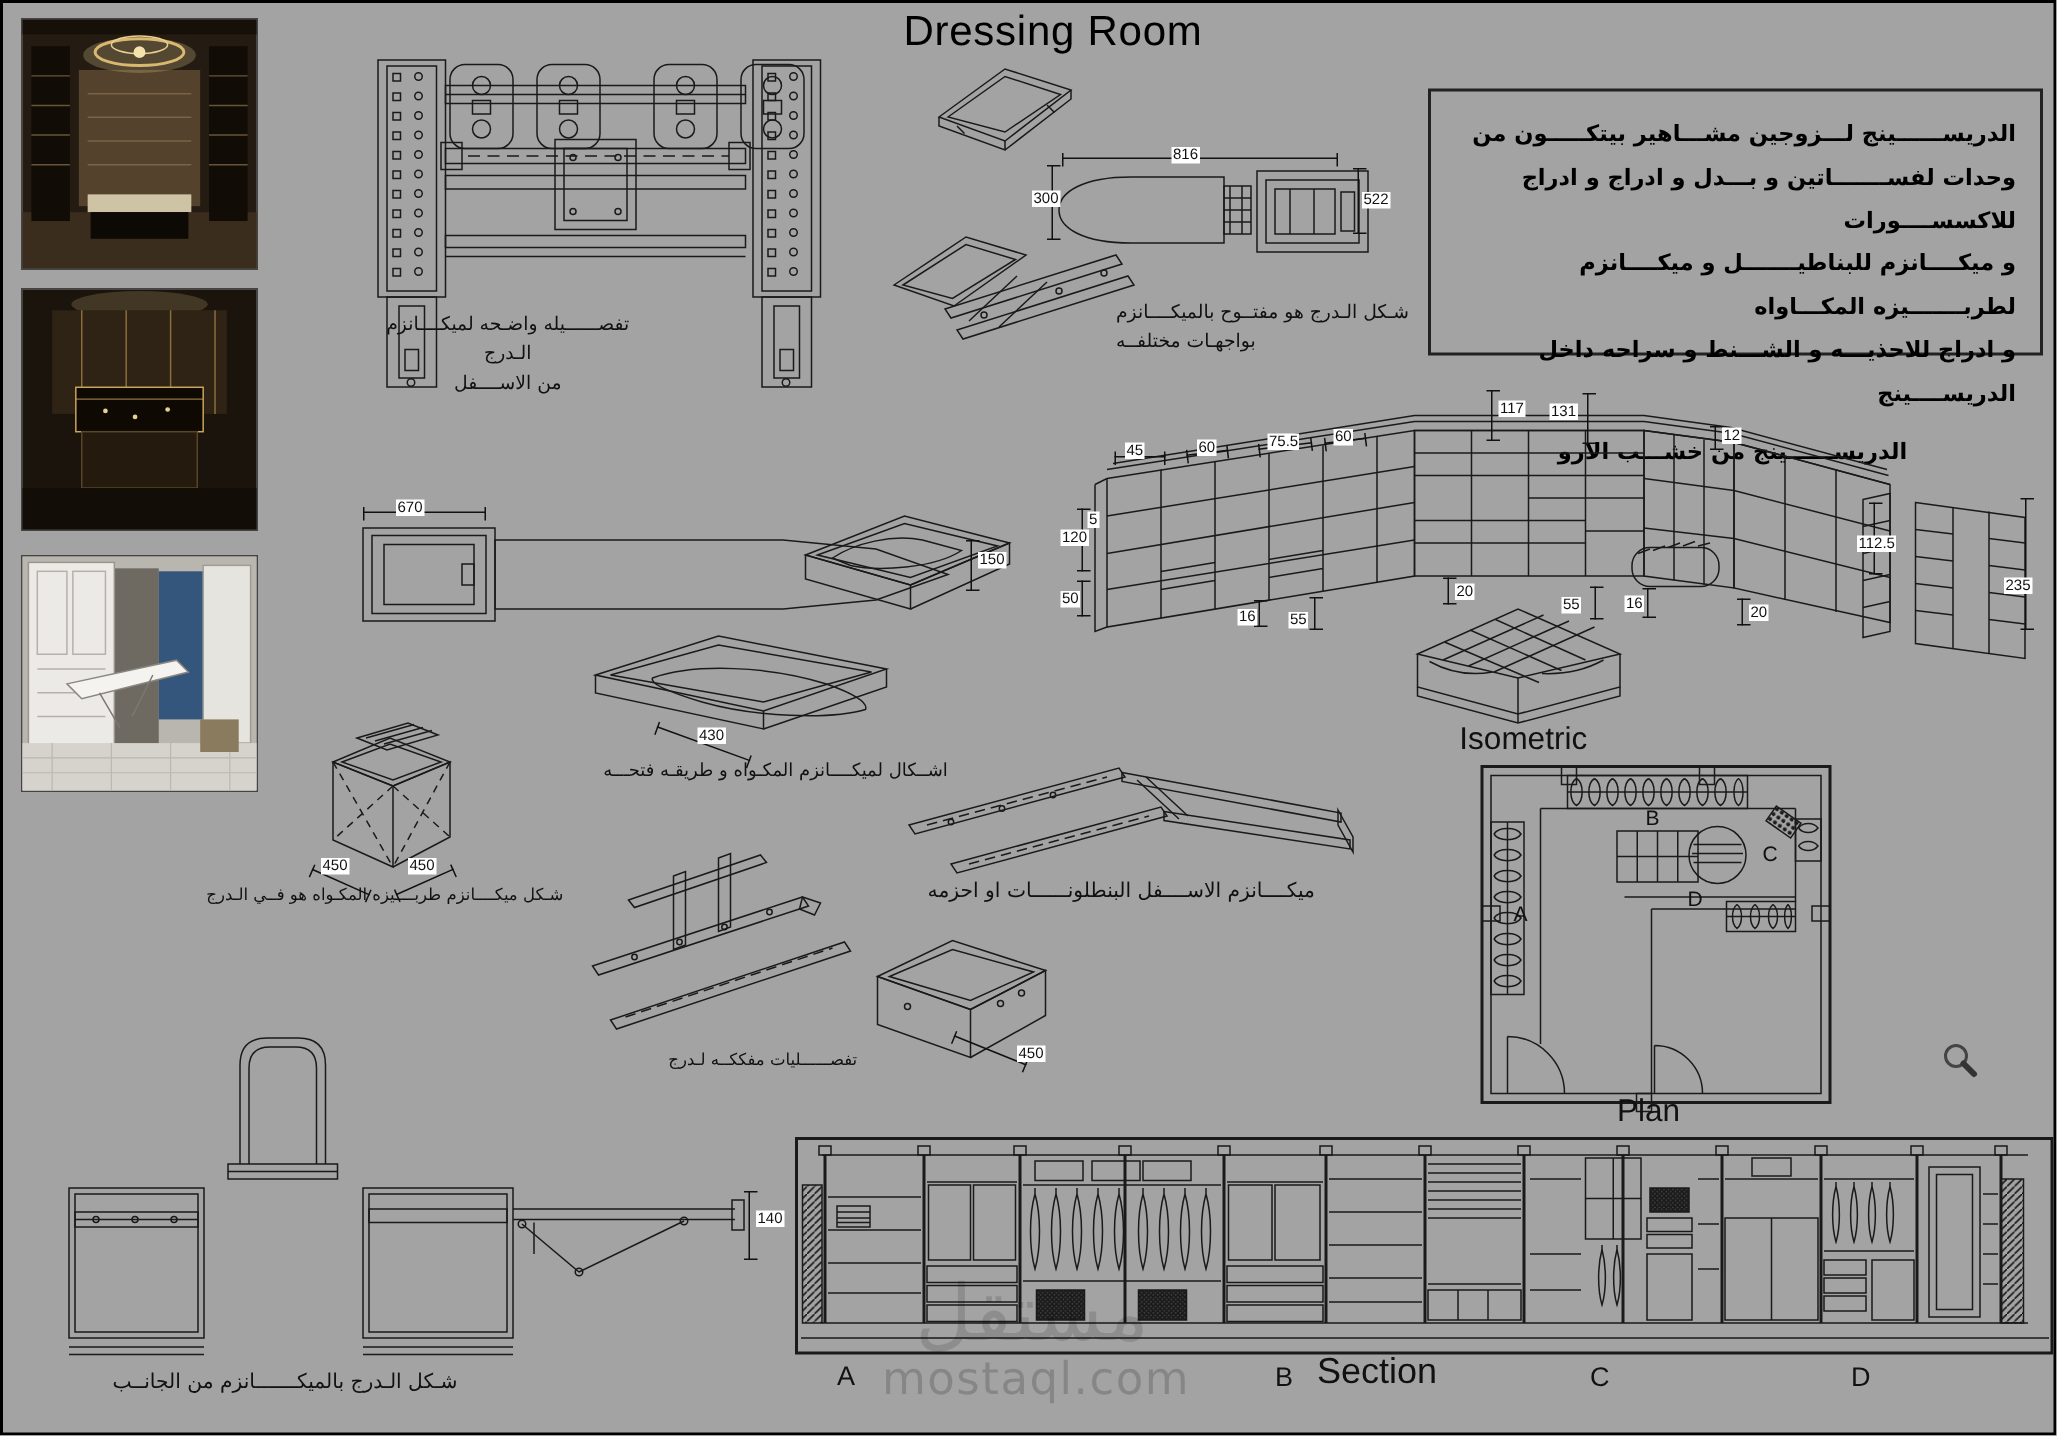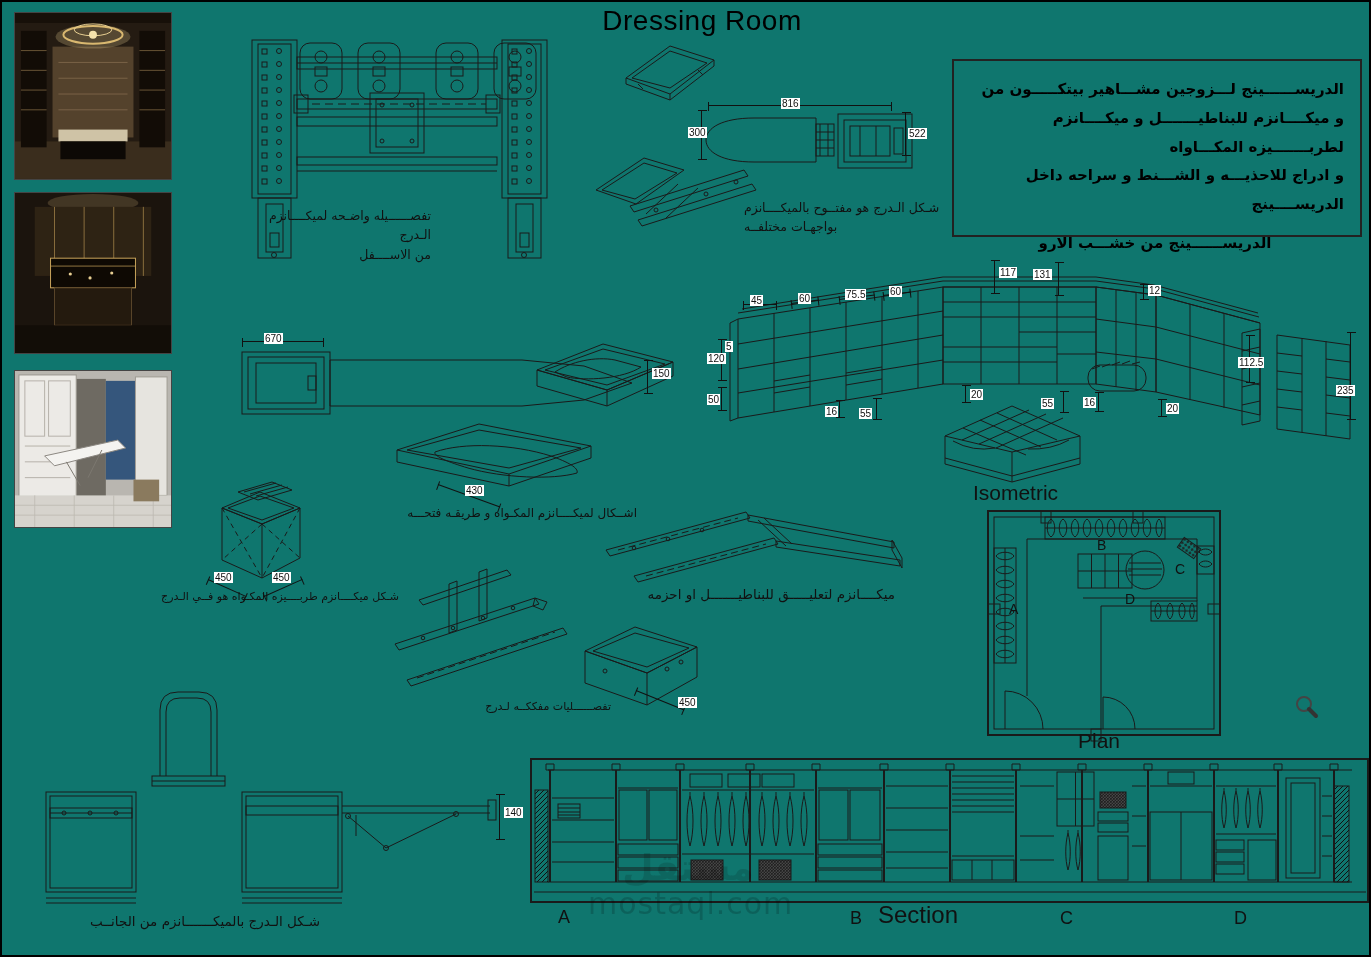--- a/index.html
+++ b/index.html
@@ -1,38 +1,38 @@
 <!DOCTYPE html>
 <html><head>
 <meta charset="utf-8">
 <style>
   *{margin:0;padding:0;box-sizing:border-box}
   html,body{background:#fff}
-  .page{position:relative;width:1371px;height:957px;background:#0f766e;border:2px solid #000;
+  .page{position:relative;width:1371px;height:957px;background:#a3a3a3;border:2px solid #000;
         overflow:hidden;font-family:"Liberation Sans",sans-serif;color:#111}
   svg.art{position:absolute;overflow:visible}
   .title{position:absolute;font-size:28px;letter-spacing:.5px;color:#000;text-align:center}
-  .cap{position:absolute;direction:rtl;color:#111;line-height:1.55;
+  .cap{position:absolute;direction:rtl;text-align:center;color:#111;line-height:1.55;
        font-family:"DejaVu Sans",sans-serif}
   .lbl{position:absolute;color:#111;white-space:nowrap}
   .dim{position:absolute;font-size:10px;color:#111;white-space:nowrap;background:#fff;
        padding:0 1px;z-index:6;font-family:"Liberation Sans",sans-serif}
   .dvl{position:absolute;width:0;border-left:1px solid #111;z-index:5}
   .dvl::before,.dvl::after{content:"";position:absolute;left:-4px;width:9px;border-top:1px solid #111}
   .dvl::before{top:0}.dvl::after{bottom:0}
   .dhl{position:absolute;height:0;border-top:1px solid #111;transform-origin:left center;z-index:5}
   .dhl::before,.dhl::after{content:"";position:absolute;top:-4px;height:9px;border-left:1px solid #111}
   .dhl::before{left:0}.dhl::after{right:0}
   .descbox{position:absolute;left:950px;top:57px;width:410px;height:178px;border:2px solid #222;
            direction:rtl;text-align:right;padding:14px 16px 8px 12px;font-size:15px;font-weight:600;
            line-height:1.92;font-family:"DejaVu Sans",sans-serif;color:#000}
   .descbox .foot{text-align:center;margin-top:10px}
   .wm{position:absolute;left:586px;top:848px;width:200px;text-align:center;z-index:9;
       pointer-events:none;font-family:"DejaVu Sans",sans-serif}
-  .wm .logo{font-size:36px;font-weight:bold;color:#000;opacity:.13;line-height:1}
+  .wm .logo{font-size:52px;font-weight:normal;color:#000;opacity:.13;line-height:1}
   .wm .dom{font-size:30px;color:#000;opacity:.17;letter-spacing:1px}
   .photo{position:absolute;border:1px solid #444}
 </style>
 </head>
 <body>
 
 <div class="page">
 
   <div class="title" style="left:560px;top:3px;width:280px">Dressing Room</div>
 
@@ -186,20 +186,21 @@
       <circle cx="120" cy="46" r="2"></circle>
       <circle cx="150" cy="34" r="2"></circle>
   </svg>
   <div class="cap" style="left:742px;top:196px;width:222px;font-size:12.5px;text-align:left">
     <div>شـكل الـدرج هو مفتــوح بالميكــــانزم</div>
     <div>بواجهـات مختلفــه</div>
   </div>
 
   <div class="descbox">
     <div>الدريســــــينج لـــزوجين مشـــاهير بيتكـــــون من</div>
+    <div>وحدات لفســـــــاتين و بـــدل و ادراج و ادراج للاكسســــورات</div>
     <div>و ميكــــانزم للبناطيـــــــل و ميكــــانزم لطربـــــــيزه المكـــاواه</div>
     <div>و ادراج للاحذيـــه و الشـــنط و سراحه داخل الدريســــينج</div>
     <div class="foot">الدريســــــينج من خشـــب الارو</div>
   </div>
 
   <svg class="art" style="left:230px;top:326px" width="410" height="92" viewBox="0 0 410 92" stroke="#1a1a1a" fill="none" stroke-width="1">
     <rect x="10" y="24" width="88" height="62"></rect>
     <rect x="16" y="29" width="76" height="52"></rect>
     <rect x="24" y="35" width="60" height="40"></rect>
     <rect x="76" y="48" width="8" height="14"></rect>
@@ -353,21 +354,21 @@
     <circle cx="36" cy="50" r="1.8"></circle>
       <circle cx="70" cy="41" r="1.8"></circle>
       <circle cx="104" cy="32" r="1.8"></circle>
     <path d="M36,78 L176,40 L180,46 L40,84 Z"></path>
     <path d="M48,78 L168,46" stroke-dasharray="7 4"></path>
     <path d="M150,17 L296,44 L296,50 L150,23 Z"></path>
     <path d="M178,43 L302,62 L302,68 L178,49 Z"></path>
     <path d="M294,42 L304,60 L304,70 L294,52 Z"></path>
     <path d="M160,22 L188,48 M166,20 L194,46"></path>
   </svg>
-  <div class="cap" style="left:598px;top:582px;width:295px;font-size:13.5px">ميكــــانزم لتعليـــــق للبناطيـــــــل او احزمه</div>
+  <div class="cap" style="left:598px;top:582px;width:295px;font-size:13.5px">ميكــــانزم الاســــفل البنطلونــــــات او احزمه</div>
 
   <svg class="art" style="left:206px;top:476px" width="110" height="108" viewBox="0 0 110 108" stroke="#1a1a1a" fill="none" stroke-width="1">
     <path d="M30,14 L64,4 L84,12 L50,22 Z"></path>
     <path d="M36,14 L68,5 M42,16 L74,7 M48,18 L80,9"></path>
     <path d="M14,30 L52,14 L92,30 L54,46 Z"></path>
     <path d="M20,30 L52,18 L86,30 L54,42 Z"></path>
     <path d="M14,30 L14,82 L54,100 L54,46 Z"></path>
     <path d="M54,46 L92,30 L92,80 L54,100"></path>
     <path d="M14,30 L54,100 M54,46 L14,82" stroke-dasharray="5 4"></path>
     <path d="M54,46 L92,80 M92,30 L54,100" stroke-dasharray="5 4"></path>

